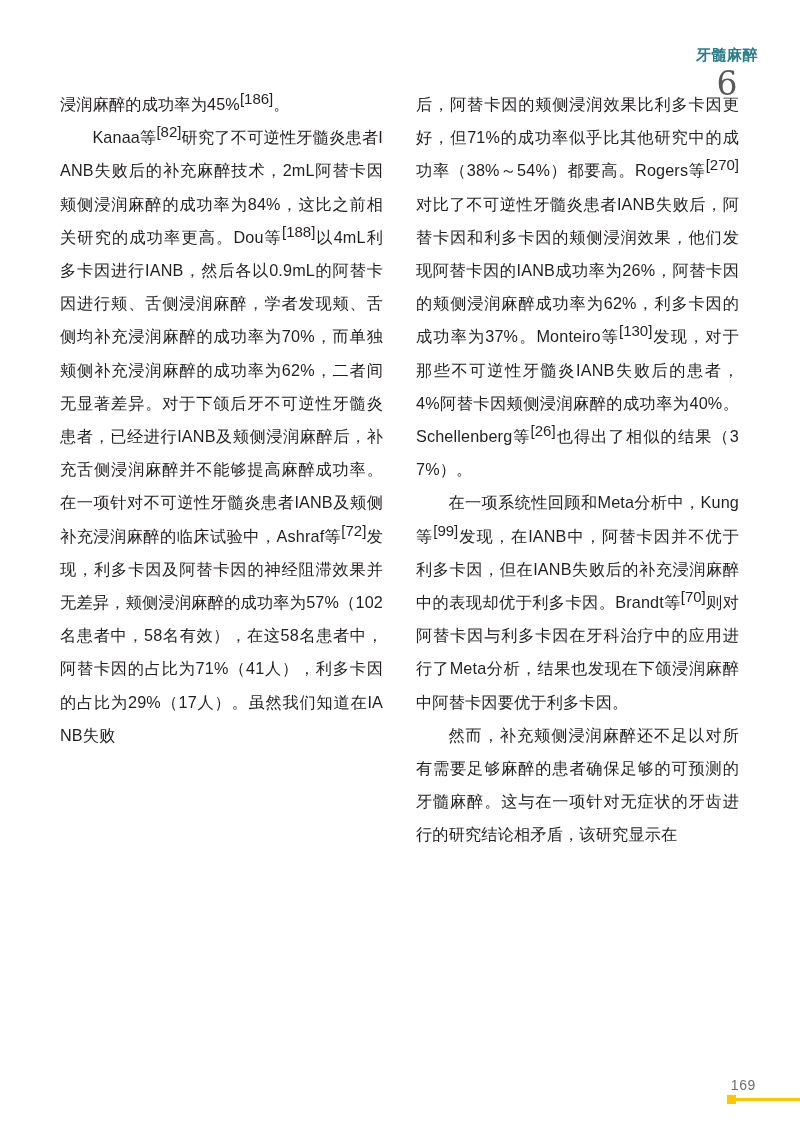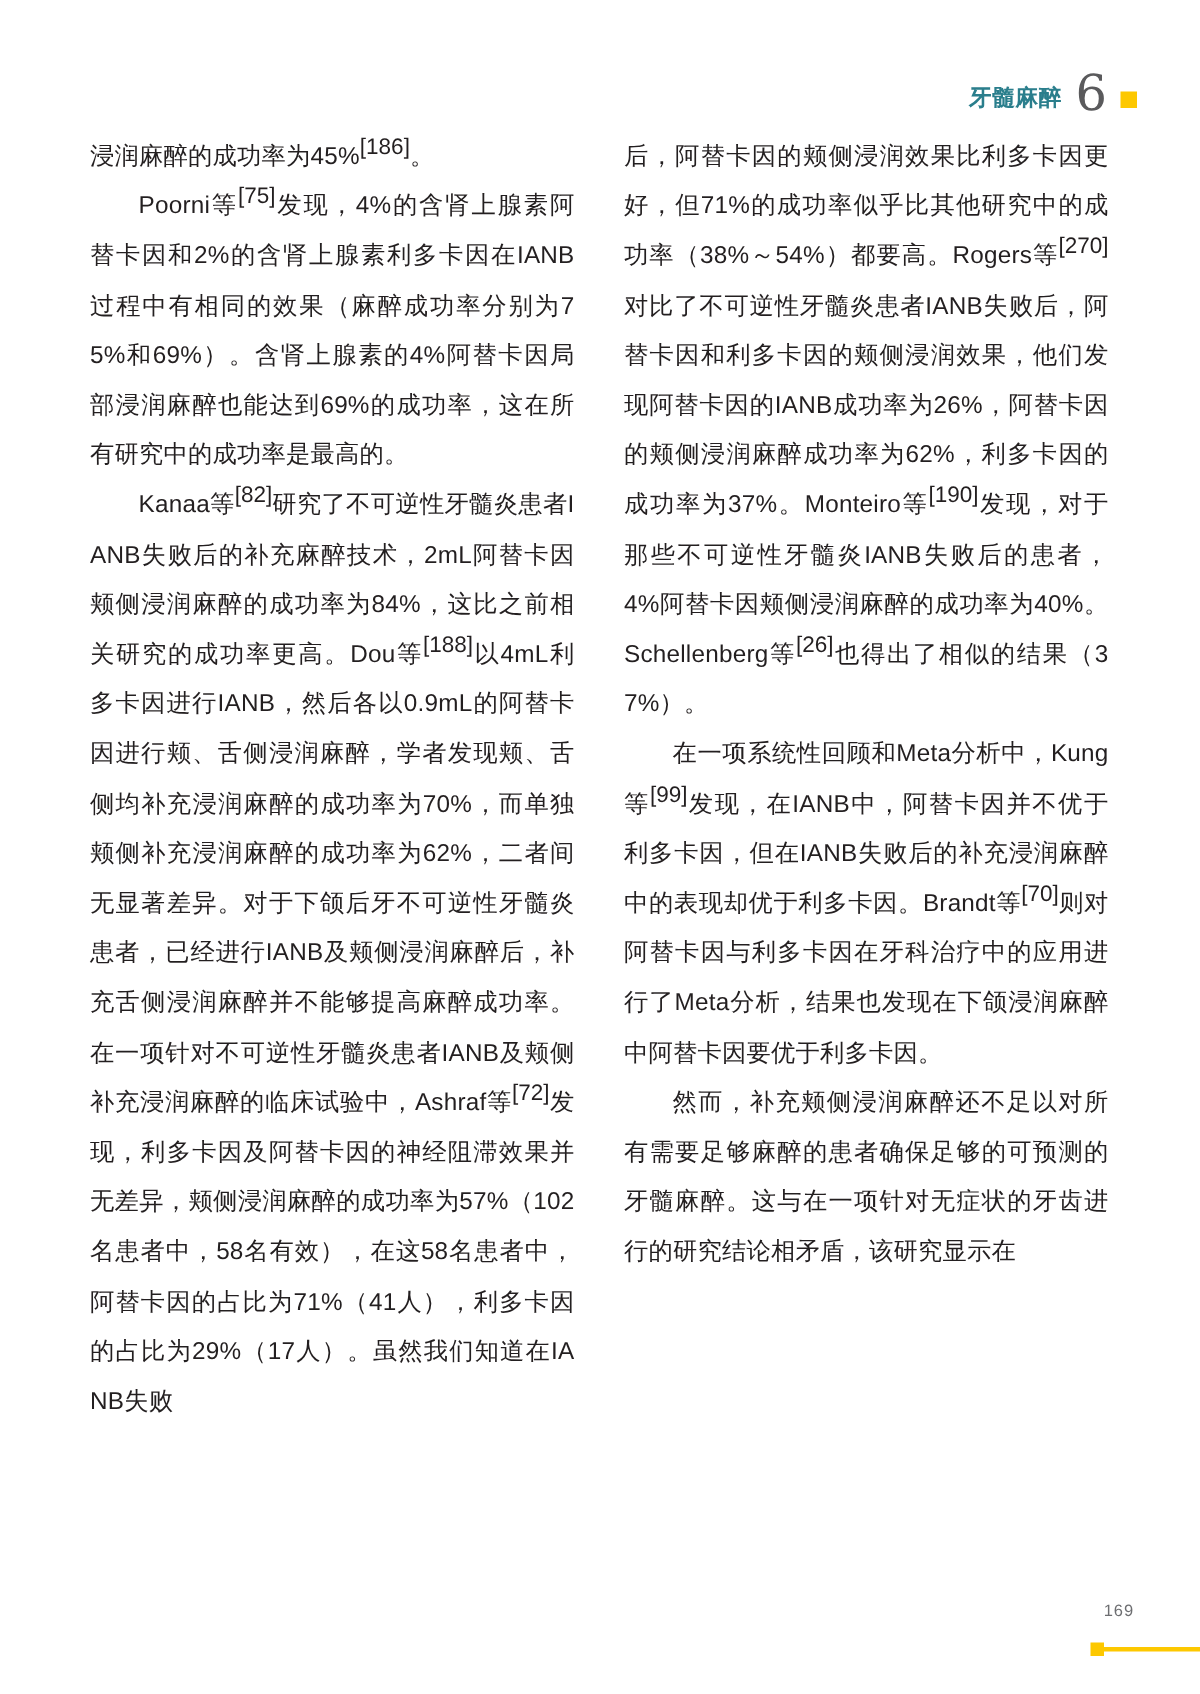--- a/index.html
+++ b/index.html
@@ -18,20 +18,21 @@
 
   
   #running-head {
     position: absolute;
     top: 44px;
     right: 42px;
     display: flex;
     align-items: center;
     gap: 9px;
     height: 36px;
+    flex-direction: column;
   }
   #running-head .chapter-title {
     font-size: 15px;
     font-weight: bold;
     color: #2a7e8c;
     letter-spacing: 0.5px;
     line-height: 1;
     position: relative;
     top: 3px;
   }
@@ -86,26 +87,26 @@
 
   
   #folio {
     position: absolute;
     right: 42px;
     bottom: 31px;
     width: 160px;
     text-align: right;
   }
   #folio .folio-number {
-    font-size: 11px;
+    font-size: 14px;
     color: #6d6e71;
     letter-spacing: 0.6px;
     display: block;
     line-height: 1;
-    margin-bottom: 18px;
+    margin-bottom: 6px;
     margin-right: 2px;
   }
   #folio .folio-rule {
     position: absolute;
     right: -42px;
     bottom: -3px;
     width: 68px;
     height: 3px;
     background: #fdc800;
   }
@@ -123,25 +124,24 @@
 
 <div id="running-head">
   <span class="chapter-title" style="color: rgb(42, 126, 140);">牙髓麻醉</span>
   <span class="chapter-number" style="color: rgb(90, 90, 92);">6</span>
   <span class="head-square" style="background: rgb(253, 200, 0);"></span>
 </div>
 
 <div id="text-body">
   <div class="column" id="column-left">
       <p class="para cont">浸润麻醉的成功率为45%<sup>[186]</sup>。</p>
-      <p class="para">Poorni等<sup>[75]</sup>发现，4%的含肾上腺素阿替卡因和2%的含肾上腺素利多卡因在IANB过程中有相同的效果（麻醉成功率分别为75%和69%）。含肾上腺素的4%阿替卡因局部浸润麻醉也能达到69%的成功率，这在所有研究中的成功率是最高的。</p>
       <p class="para">Kanaa等<sup>[82]</sup>研究了不可逆性牙髓炎患者IANB失败后的补充麻醉技术，2mL阿替卡因颊侧浸润麻醉的成功率为84%，这比之前相关研究的成功率更高。Dou等<sup>[188]</sup>以4mL利多卡因进行IANB，然后各以0.9mL的阿替卡因进行颊、舌侧浸润麻醉，学者发现颊、舌侧均补充浸润麻醉的成功率为70%，而单独颊侧补充浸润麻醉的成功率为62%，二者间无显著差异。对于下颌后牙不可逆性牙髓炎患者，已经进行IANB及颊侧浸润麻醉后，补充舌侧浸润麻醉并不能够提高麻醉成功率。在一项针对不可逆性牙髓炎患者IANB及颊侧补充浸润麻醉的临床试验中，Ashraf等<sup>[72]</sup>发现，利多卡因及阿替卡因的神经阻滞效果并无差异，颊侧浸润麻醉的成功率为57%（102名患者中，58名有效），在这58名患者中，阿替卡因的占比为71%（41人），利多卡因的占比为29%（17人）。虽然我们知道在IANB失败</p>
     </div>
   <div class="column" id="column-right">
-      <p class="para cont">后，阿替卡因的颊侧浸润效果比利多卡因更好，但71%的成功率似乎比其他研究中的成功率（38%～54%）都要高。Rogers等<sup>[270]</sup>对比了不可逆性牙髓炎患者IANB失败后，阿替卡因和利多卡因的颊侧浸润效果，他们发现阿替卡因的IANB成功率为26%，阿替卡因的颊侧浸润麻醉成功率为62%，利多卡因的成功率为37%。Monteiro等<sup>[190]</sup>发现，对于那些不可逆性牙髓炎IANB失败后的患者，4%阿替卡因颊侧浸润麻醉的成功率为40%。Schellenberg等<sup>[26]</sup>也得出了相似的结果（37%）。</p>
+      <p class="para cont">后，阿替卡因的颊侧浸润效果比利多卡因更好，但71%的成功率似乎比其他研究中的成功率（38%～54%）都要高。Rogers等<sup>[270]</sup>对比了不可逆性牙髓炎患者IANB失败后，阿替卡因和利多卡因的颊侧浸润效果，他们发现阿替卡因的IANB成功率为26%，阿替卡因的颊侧浸润麻醉成功率为62%，利多卡因的成功率为37%。Monteiro等<sup>[130]</sup>发现，对于那些不可逆性牙髓炎IANB失败后的患者，4%阿替卡因颊侧浸润麻醉的成功率为40%。Schellenberg等<sup>[26]</sup>也得出了相似的结果（37%）。</p>
       <p class="para">在一项系统性回顾和Meta分析中，Kung等<sup>[99]</sup>发现，在IANB中，阿替卡因并不优于利多卡因，但在IANB失败后的补充浸润麻醉中的表现却优于利多卡因。Brandt等<sup>[70]</sup>则对阿替卡因与利多卡因在牙科治疗中的应用进行了Meta分析，结果也发现在下颌浸润麻醉中阿替卡因要优于利多卡因。</p>
       <p class="para">然而，补充颊侧浸润麻醉还不足以对所有需要足够麻醉的患者确保足够的可预测的牙髓麻醉。这与在一项针对无症状的牙齿进行的研究结论相矛盾，该研究显示在</p>
     </div>
 </div>
 
 <div id="folio">
   <span class="folio-number">169</span>
   <span class="folio-rule" style="background: rgb(253, 200, 0);"></span>
   <span class="folio-square" style="background: rgb(253, 200, 0);"></span>
 </div>

